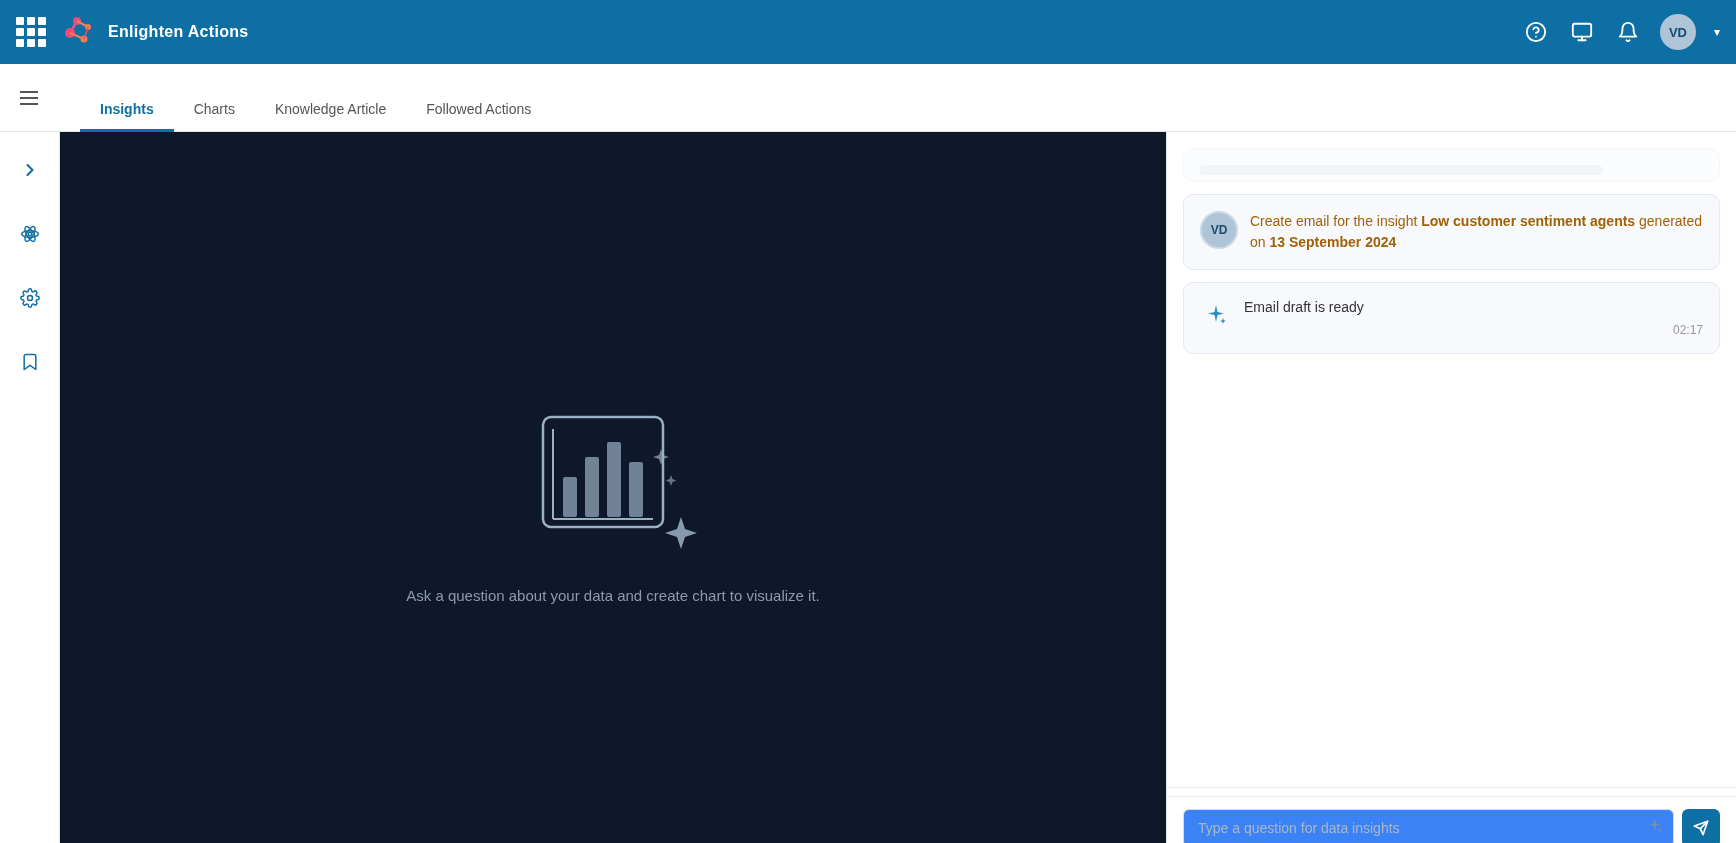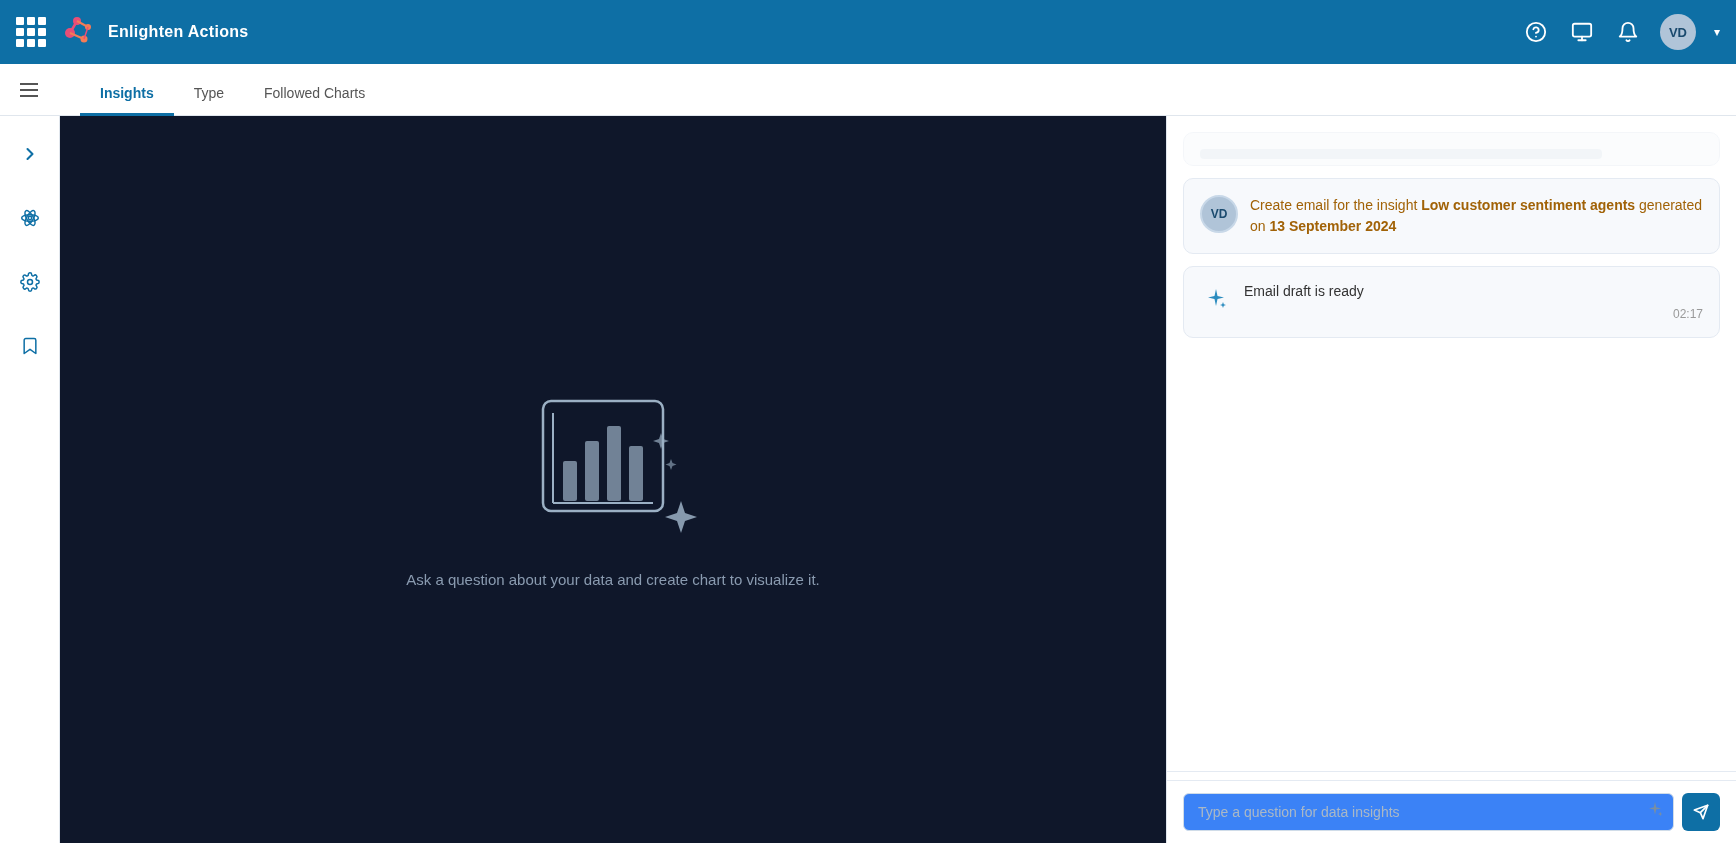--- a/index.html
+++ b/index.html
@@ -79,21 +79,21 @@
     }
     .avatar-chevron {
       color: white;
       font-size: 12px;
       cursor: pointer;
     }
 
     
     .subnav {
       background: white;
-      height: 52px;
+      height: 68px;
       display: flex;
       align-items: flex-end;
       padding: 0 80px;
       border-bottom: 1px solid #e0e6ed;
       position: relative;
     }
     .hamburger-icon {
       position: absolute;
       left: 20px;
       top: 50%;
@@ -379,22 +379,23 @@
   </div>
 </nav>
 
 <div class="subnav">
   <div class="hamburger-icon">
     <span></span>
       <span></span>
       <span></span>
   </div>
   <div class="tab active">Insights</div>
-  <div class="tab">Type</div>
-  <div class="tab">Followed Charts</div>
+  <div class="tab">Charts</div>
+  <div class="tab">Knowledge Article</div>
+  <div class="tab">Followed Actions</div>
 </div>
 
 <div class="main-layout">
 
   <div class="left-sidebar">
     <div class="sidebar-icon">
       <svg viewBox="0 0 24 24" fill="none" stroke="#0e6fa5" stroke-width="2.5" stroke-linecap="round" stroke-linejoin="round">
         <polyline points="9 18 15 12 9 6"></polyline>
       </svg>
     </div>

